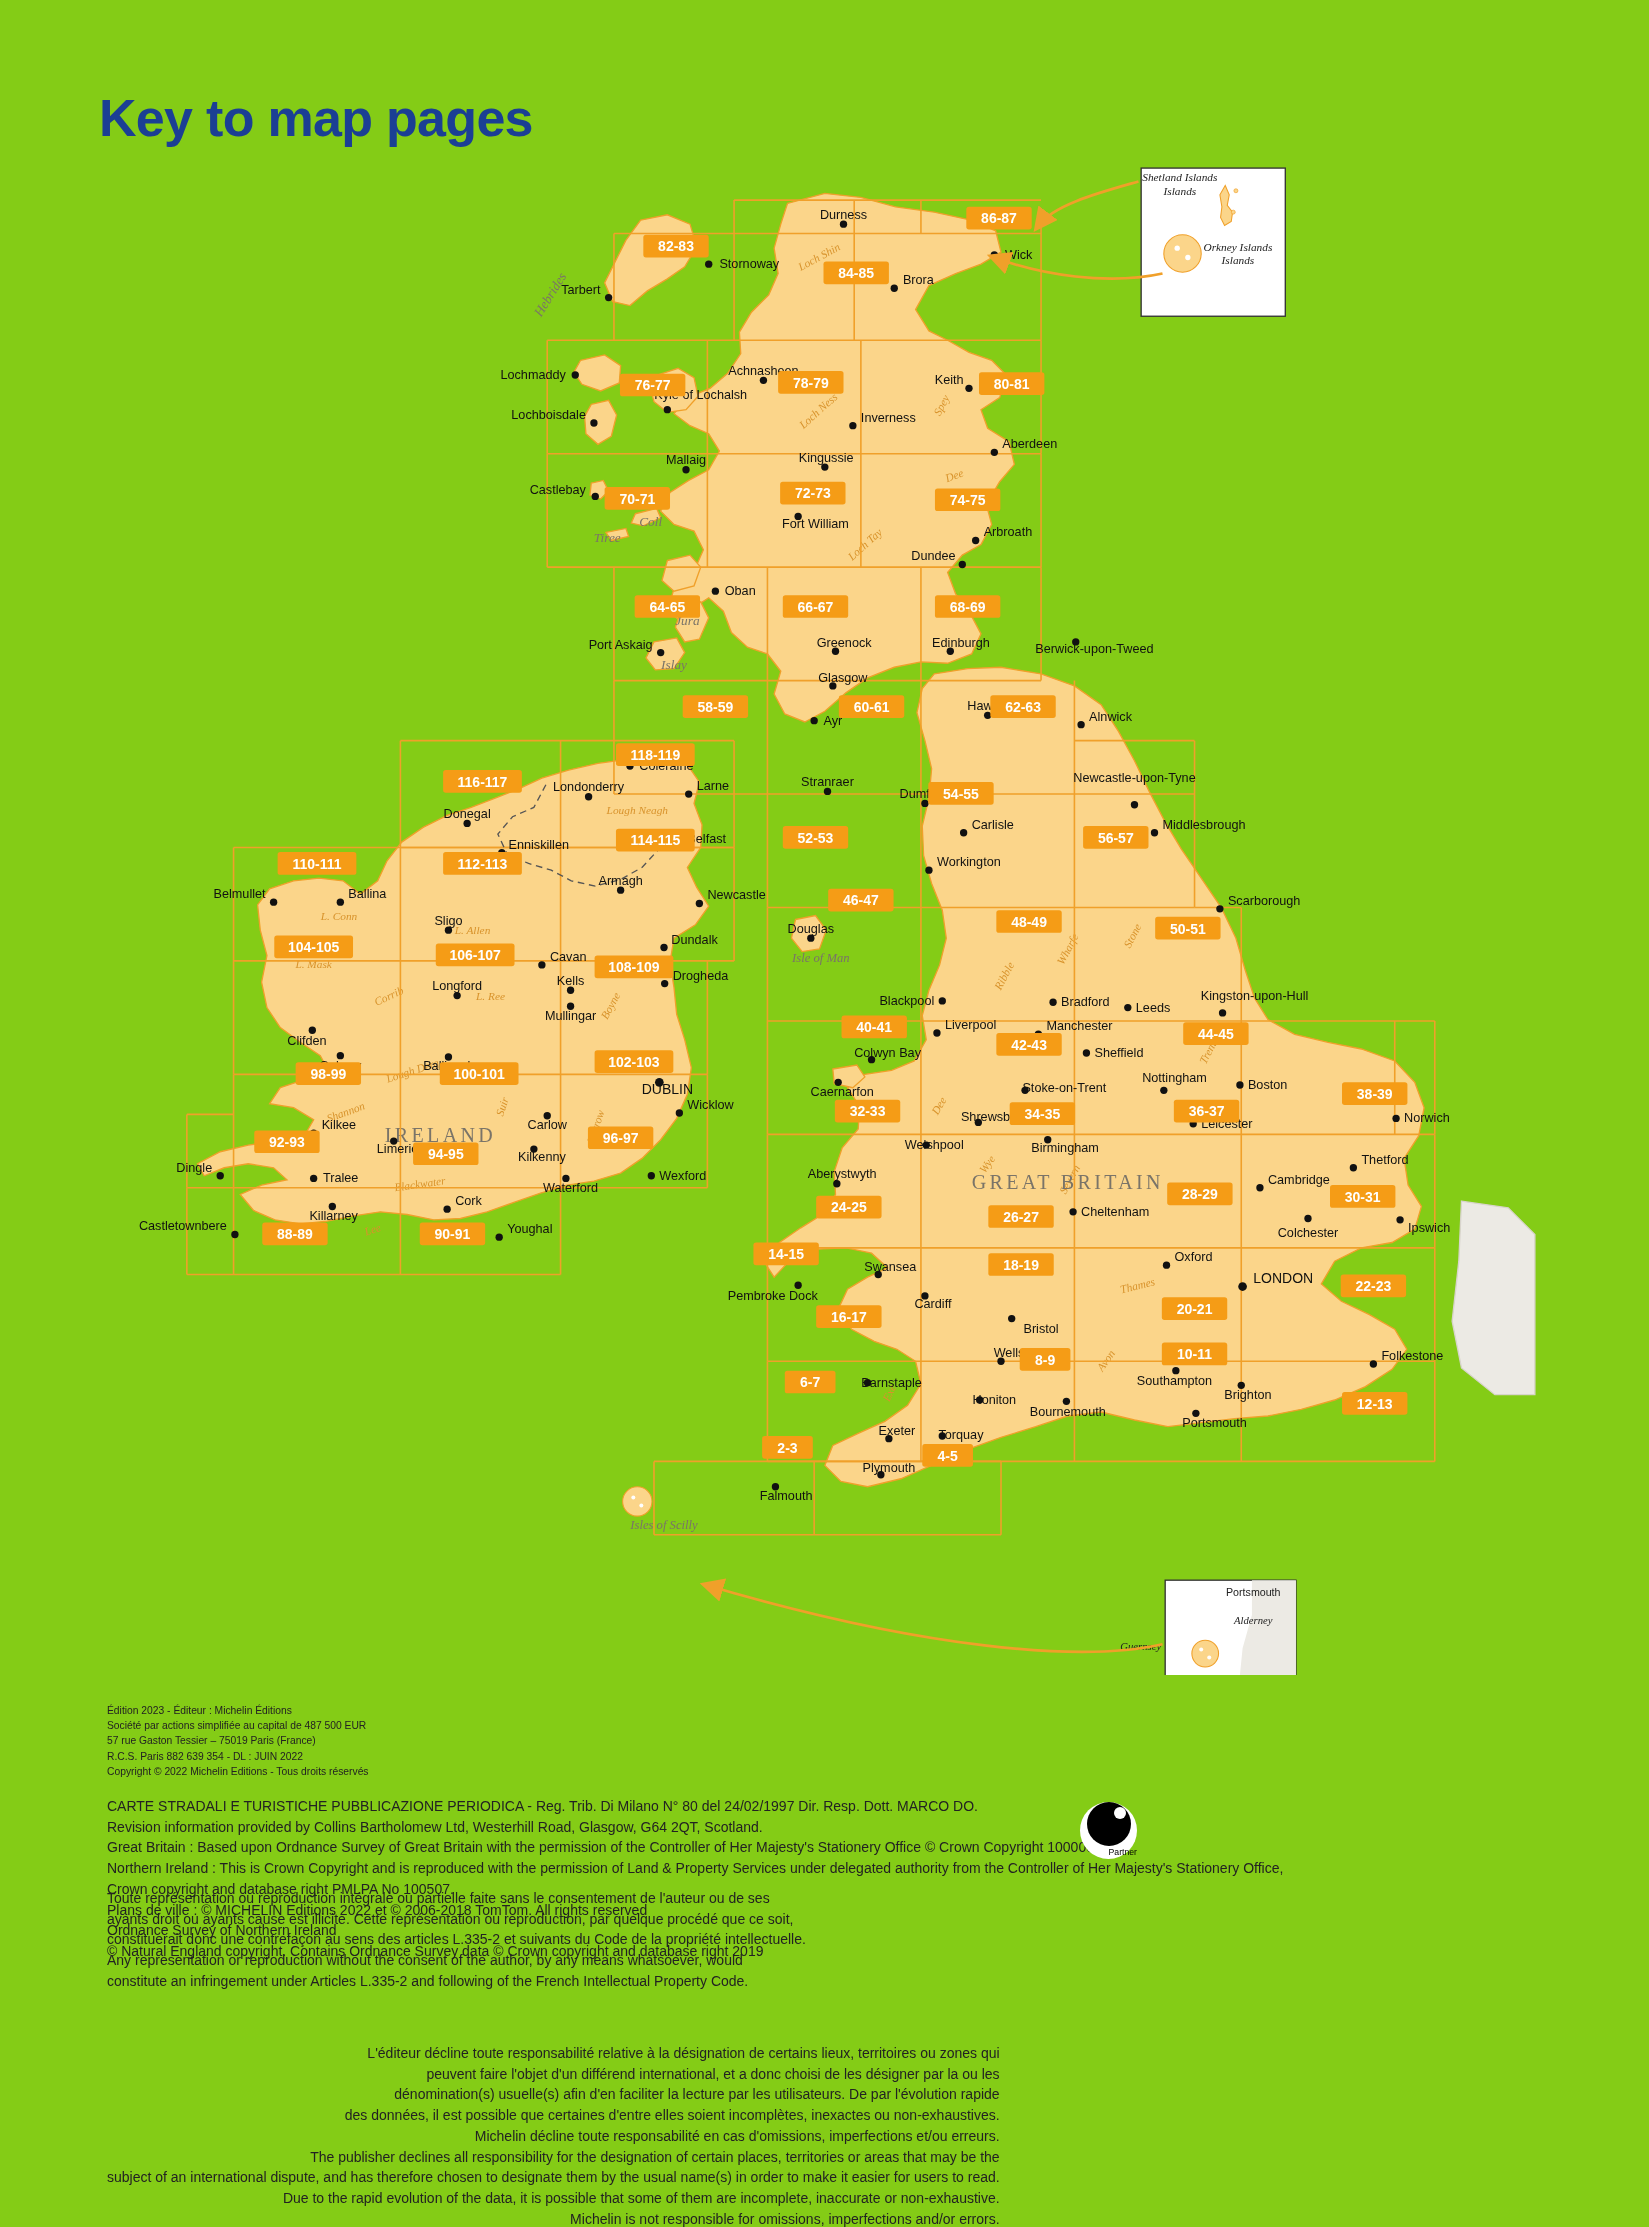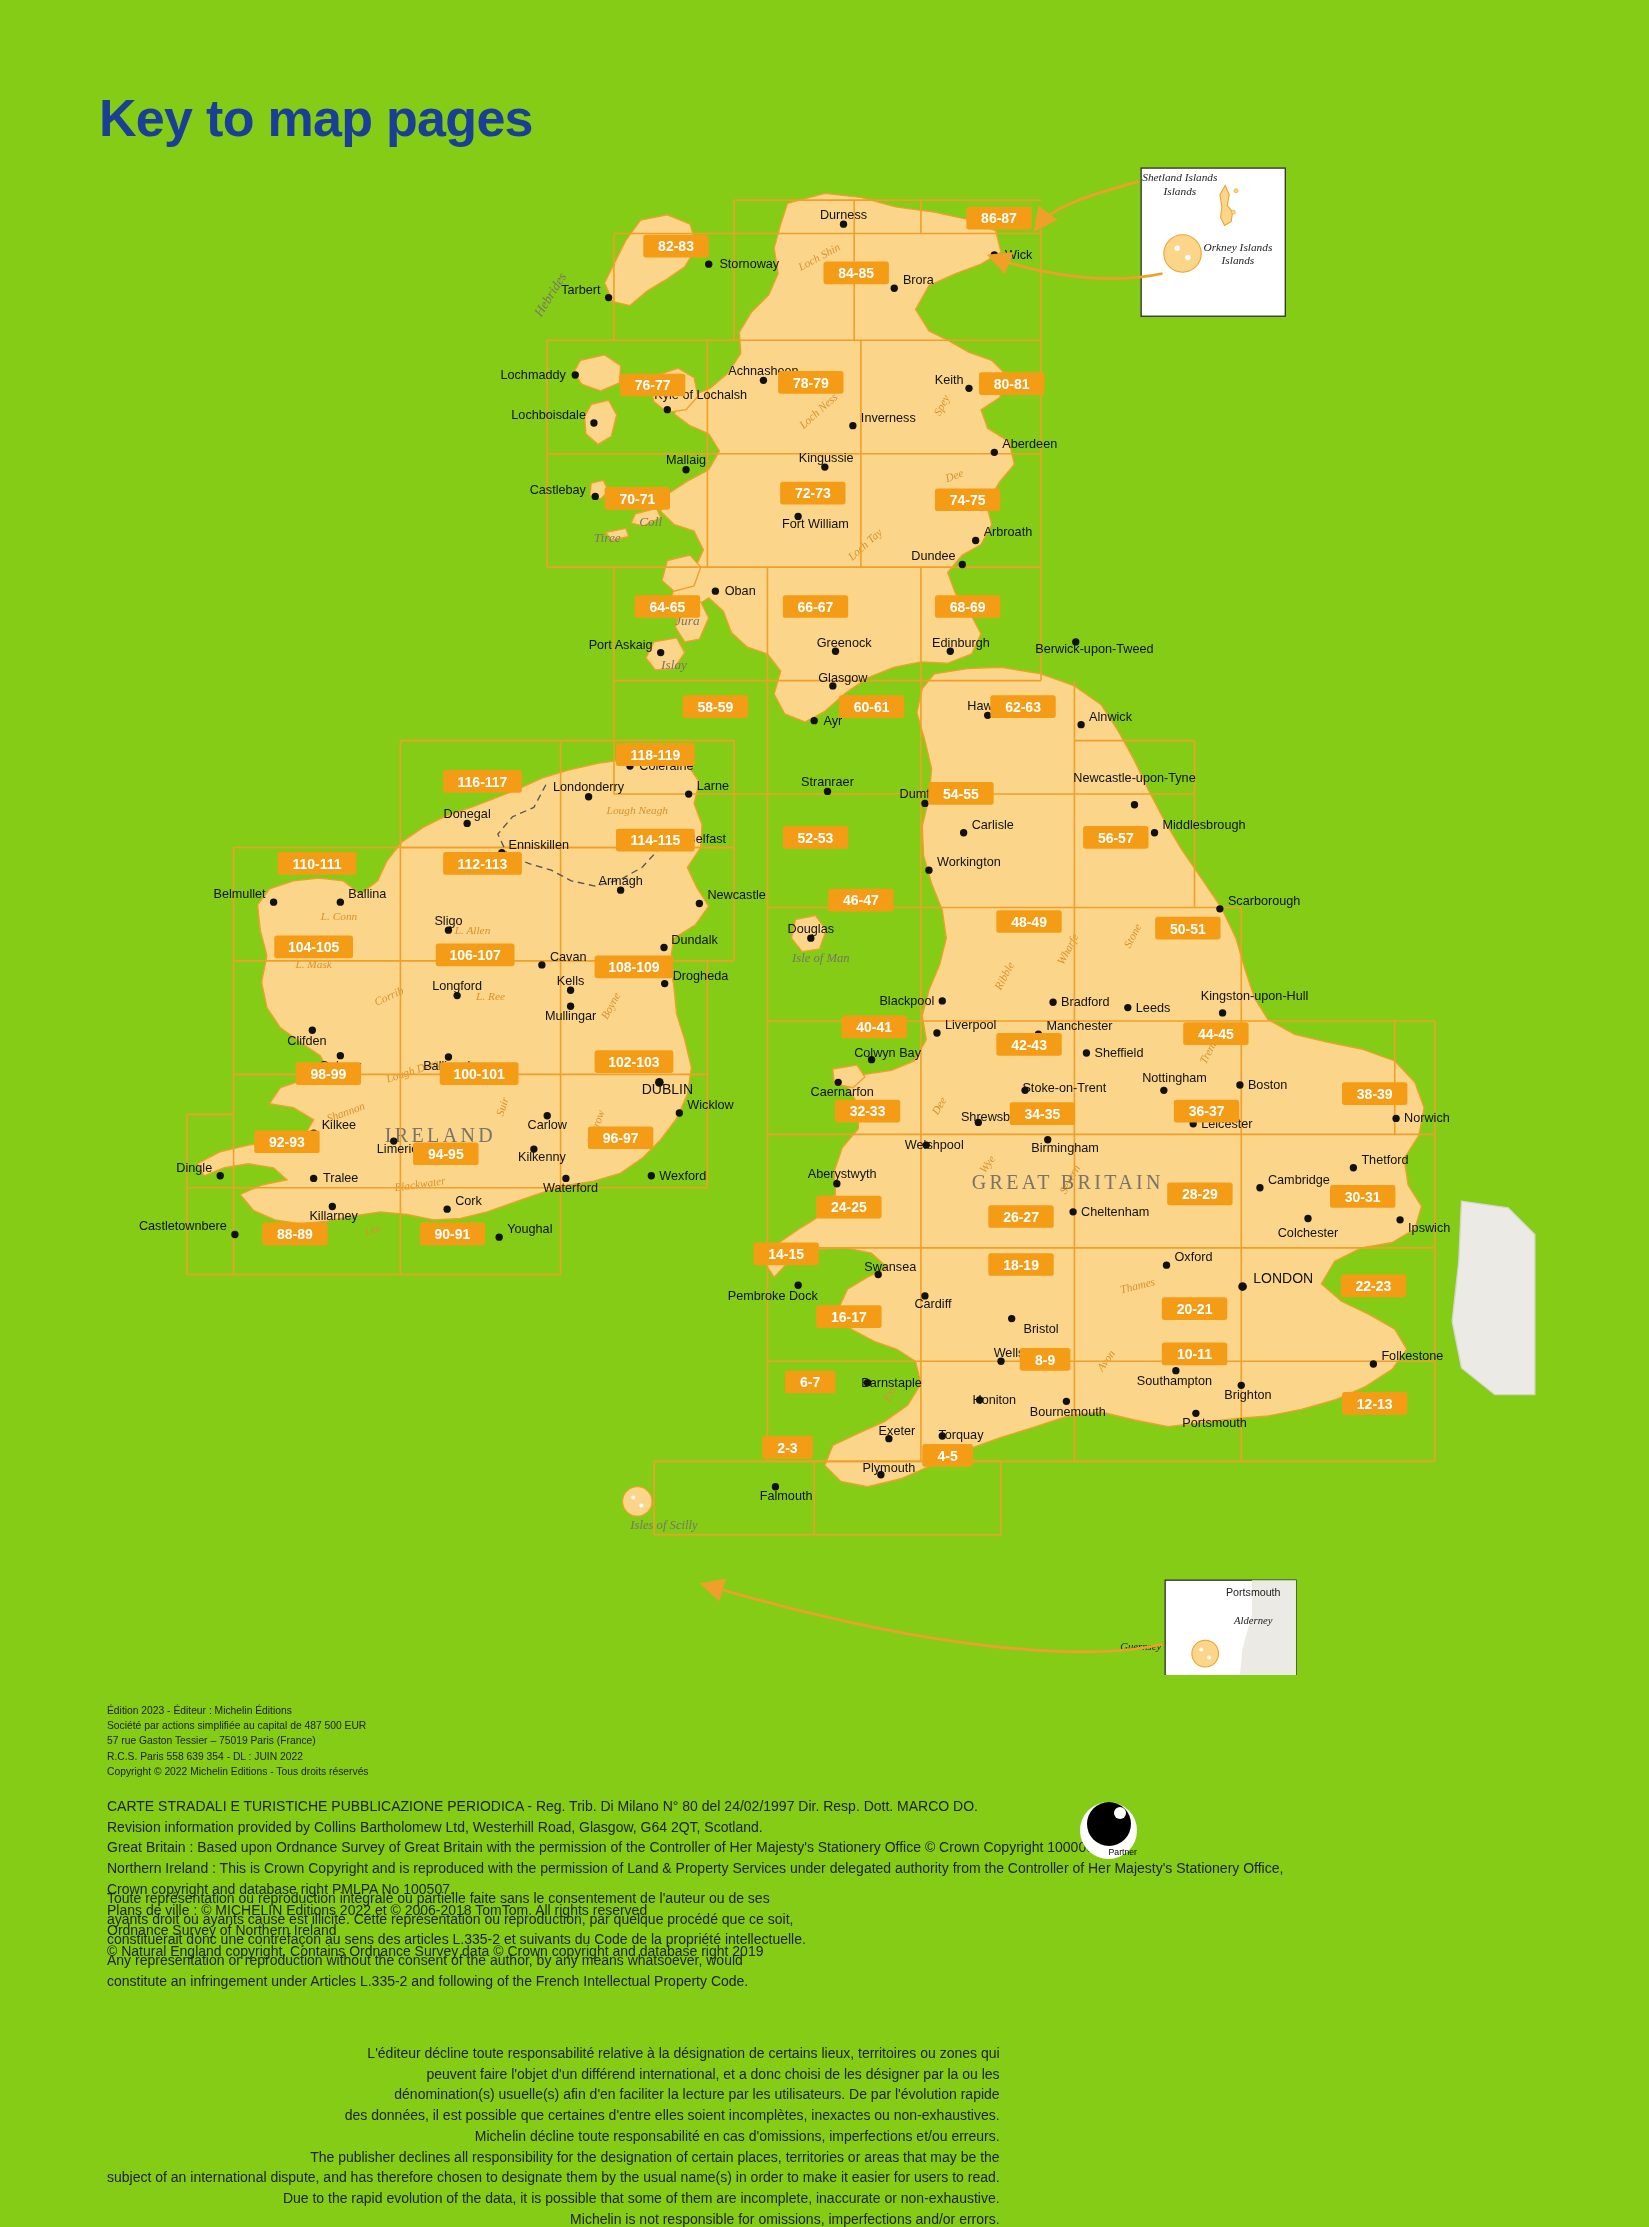--- a/index.html
+++ b/index.html
@@ -731,21 +731,21 @@
         <circle cx="955" cy="2040" r="22" fill="#fbd58a" stroke="#f0a02a" stroke-width="1.6"></circle>
         <circle cx="949" cy="2034" r="3" fill="#fff"></circle>
           <circle cx="961" cy="2046" r="3" fill="#fff"></circle>
       </g>
     </svg>
   </div>
 
   <div class="footer" id="foot1">Édition 2023 - Éditeur : Michelin Éditions
 Société par actions simplifiée au capital de 487 500  EUR
 57 rue Gaston Tessier – 75019 Paris (France)
-R.C.S. Paris 558 639 354 - DL : JUIN 2022
+R.C.S. Paris 882 639 354 - DL : JUIN 2022
 Copyright © 2022 Michelin Editions - Tous droits réservés</div>
   <div class="footer small" id="foot2">CARTE STRADALI E TURISTICHE PUBBLICAZIONE PERIODICA - Reg. Trib. Di Milano N° 80 del 24/02/1997 Dir. Resp. Dott. MARCO DO.
 Revision information provided by Collins Bartholomew Ltd, Westerhill Road, Glasgow, G64 2QT, Scotland.
 Great Britain : Based upon Ordnance Survey of Great Britain with the permission of the Controller of Her Majesty's Stationery Office © Crown Copyright 100000247.
 Northern Ireland : This is Crown Copyright and is reproduced with the permission of Land &amp; Property Services under delegated authority from the Controller of Her Majesty's Stationery Office,
 Crown copyright and database right PMLPA No 100507.
 Plans de ville : © MICHELIN Editions 2022 et © 2006-2018 TomTom. All rights reserved
 Ordnance Survey of Northern Ireland
 © Natural England copyright. Contains Ordnance Survey data © Crown copyright and database right 2019</div>
   <div class="footer small" id="foot3">Toute représentation ou reproduction intégrale ou partielle faite sans le consentement de l'auteur ou de ses

